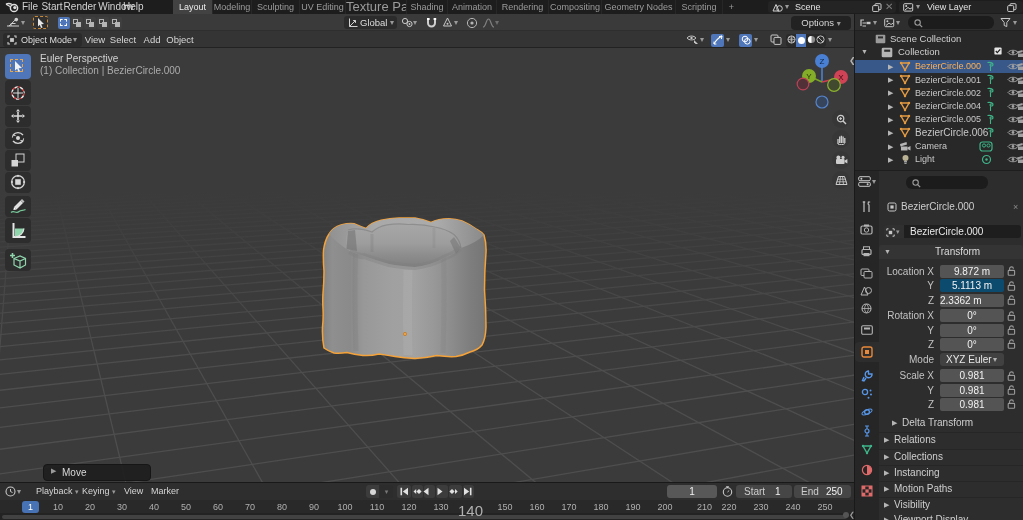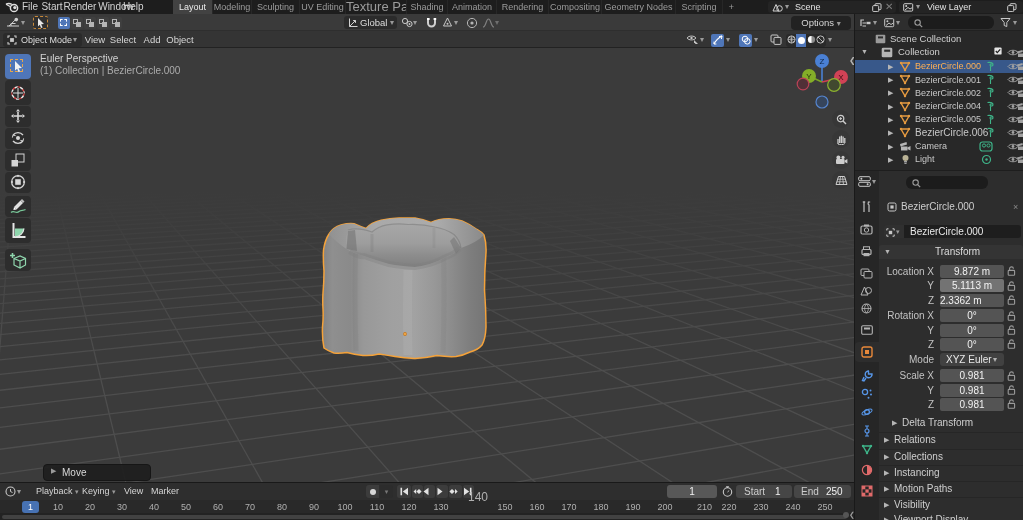--- a/index.html
+++ b/index.html
@@ -548,21 +548,21 @@
     <div class="abs" style="left:139px;top:502px;width:30px;text-align:center;color:#b0b0b0;font-size:9px;">40</div>
     <div class="abs" style="left:171px;top:502px;width:30px;text-align:center;color:#b0b0b0;font-size:9px;">50</div>
     <div class="abs" style="left:203px;top:502px;width:30px;text-align:center;color:#b0b0b0;font-size:9px;">60</div>
     <div class="abs" style="left:235px;top:502px;width:30px;text-align:center;color:#b0b0b0;font-size:9px;">70</div>
     <div class="abs" style="left:267px;top:502px;width:30px;text-align:center;color:#b0b0b0;font-size:9px;">80</div>
     <div class="abs" style="left:299px;top:502px;width:30px;text-align:center;color:#b0b0b0;font-size:9px;">90</div>
     <div class="abs" style="left:330px;top:502px;width:30px;text-align:center;color:#b0b0b0;font-size:9px;">100</div>
     <div class="abs" style="left:362px;top:502px;width:30px;text-align:center;color:#b0b0b0;font-size:9px;">110</div>
     <div class="abs" style="left:394px;top:502px;width:30px;text-align:center;color:#b0b0b0;font-size:9px;">120</div>
     <div class="abs" style="left:426px;top:502px;width:30px;text-align:center;color:#b0b0b0;font-size:9px;">130</div>
-    <div class="abs" style="left:458px;top:490px;width:30px;text-align:right;color:#b0b0b0;font-size:12px;">140</div>
+    <div class="abs" style="left:458px;top:502px;width:30px;text-align:left;color:#b0b0b0;font-size:15px;">140</div>
     <div class="abs" style="left:490px;top:502px;width:30px;text-align:center;color:#b0b0b0;font-size:9px;">150</div>
     <div class="abs" style="left:522px;top:502px;width:30px;text-align:center;color:#b0b0b0;font-size:9px;">160</div>
     <div class="abs" style="left:554px;top:502px;width:30px;text-align:center;color:#b0b0b0;font-size:9px;">170</div>
     <div class="abs" style="left:586px;top:502px;width:30px;text-align:center;color:#b0b0b0;font-size:9px;">180</div>
     <div class="abs" style="left:618px;top:502px;width:30px;text-align:center;color:#b0b0b0;font-size:9px;">190</div>
     <div class="abs" style="left:650px;top:502px;width:30px;text-align:center;color:#b0b0b0;font-size:9px;">200</div>
     <div class="abs" style="left:682px;top:502px;width:30px;text-align:right;color:#b0b0b0;font-size:9px;">210</div>
     <div class="abs" style="left:714px;top:502px;width:30px;text-align:center;color:#b0b0b0;font-size:9px;">220</div>
     <div class="abs" style="left:746px;top:502px;width:30px;text-align:center;color:#b0b0b0;font-size:9px;">230</div>
     <div class="abs" style="left:778px;top:502px;width:30px;text-align:center;color:#b0b0b0;font-size:9px;">240</div>
@@ -868,21 +868,21 @@
 <div class="abs" style="left:879px;top:245px;width:144px;height:14px;background:#343434;border-radius:3px 3px 0 0;"></div>
 <div class="abs" style="left:884px;top:248px;color:#b5b5b5;font-size:7px;">▼</div>
 <div class="abs" style="left:895px;top:246px;color:#dcdcdc;line-height:12px;margin-left:40px;">Transform</div>
 <div class="abs" style="left:854px;top:264.5px;width:80px;text-align:right;color:#c3c3c3;line-height:13px;">Location X</div>
 <div class="abs" style="left:940px;top:264.5px;width:64px;height:13px;background:#545454;border-radius:2px;color:#f2f2f2;text-align:center;line-height:13px;">9.872 m</div>
 <svg class="abs" style="left:1007px;top:266.0px" width="9" height="10" viewBox="0 0 9 10">
 <rect x="1.2" y="4.4" width="6.4" height="4.8" rx="0.8" fill="none" stroke="#9a9a9a" stroke-width="1.1"></rect>
 <path d="M2.6 4.2 L2.6 2.8 A1.9 1.9 0 0 1 6.4 2.8" fill="none" stroke="#9a9a9a" stroke-width="1.1"></path>
     </svg>
 <div class="abs" style="left:854px;top:279.0px;width:80px;text-align:right;color:#c3c3c3;line-height:13px;">Y</div>
-<div class="abs" style="left:940px;top:279.0px;width:64px;height:13px;background:#737373;border-radius:2px;color:#f2f2f2;text-align:center;line-height:13px;">5.1113 m</div>
+<div class="abs" style="left:940px;top:279.0px;width:64px;height:13px;background:#0c4a6e;border-radius:2px;color:#f2f2f2;text-align:center;line-height:13px;">5.1113 m</div>
 <svg class="abs" style="left:1007px;top:280.5px" width="9" height="10" viewBox="0 0 9 10">
 <rect x="1.2" y="4.4" width="6.4" height="4.8" rx="0.8" fill="none" stroke="#9a9a9a" stroke-width="1.1"></rect>
 <path d="M2.6 4.2 L2.6 2.8 A1.9 1.9 0 0 1 6.4 2.8" fill="none" stroke="#9a9a9a" stroke-width="1.1"></path>
     </svg>
 <div class="abs" style="left:854px;top:293.5px;width:80px;text-align:right;color:#c3c3c3;line-height:13px;">Z</div>
 <div class="abs" style="left:940px;top:293.5px;width:64px;height:13px;background:#545454;border-radius:2px;color:#f2f2f2;text-align:left;line-height:13px;">2.3362 m</div>
 <svg class="abs" style="left:1007px;top:295.0px" width="9" height="10" viewBox="0 0 9 10">
 <rect x="1.2" y="4.4" width="6.4" height="4.8" rx="0.8" fill="none" stroke="#9a9a9a" stroke-width="1.1"></rect>
 <path d="M2.6 4.2 L2.6 2.8 A1.9 1.9 0 0 1 6.4 2.8" fill="none" stroke="#9a9a9a" stroke-width="1.1"></path>
     </svg>

